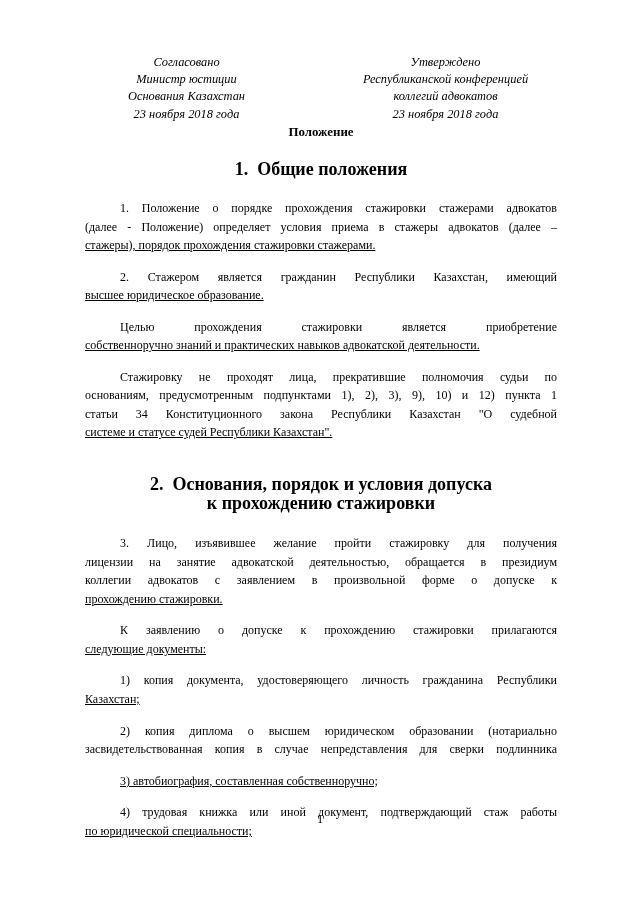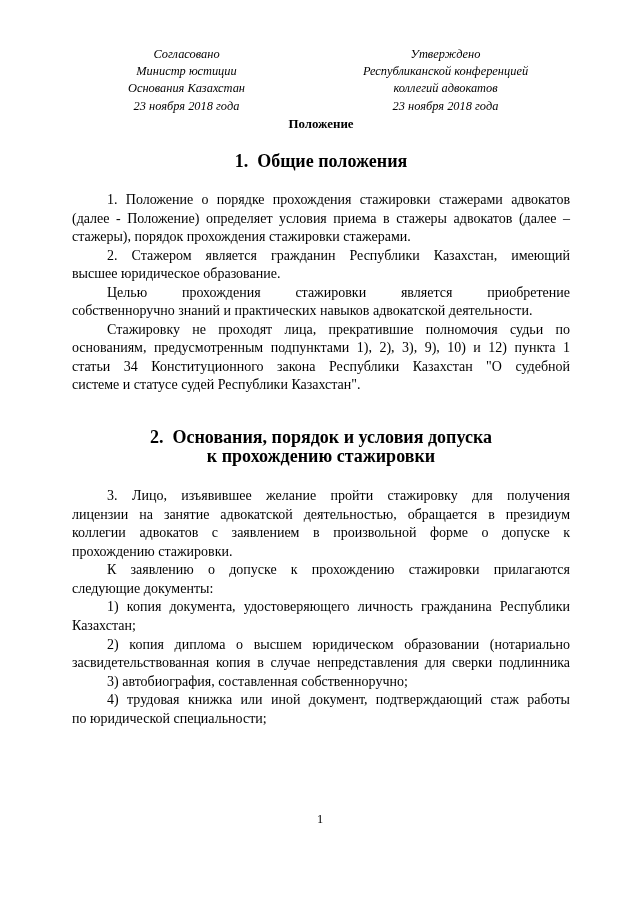--- a/index.html
+++ b/index.html
@@ -22,21 +22,21 @@
     width: 640px;
     height: 905px;
     box-sizing: border-box;
     padding: 0;
     background: #ffffff;
   }
 
   .content {
     position: absolute;
     left: 72px;
-    top: 0;
+    top: 8px;
     width: 498px;
   }
 
   
   .approval-block {
     display: flex;
     flex-direction: row;
     justify-content: space-between;
     padding-top: 46px;
   }
@@ -71,42 +71,43 @@
   .section-heading.s1 { margin-top: 19px; }
   .section-heading.s2 { margin-top: 33px; }
 
   .section-heading .num-gap { display: inline-block; width: 9px; }
 
   
   .body-block { margin-top: 20px; }
   .body-block.after-s2 { margin-top: 22px; }
 
   p.para {
-    margin: 0;
-    font-size: 14px;
+    margin: 13px;
+    font-size: 12px;
     line-height: 18.55px;
     text-align: justify;
     text-justify: inter-word;
     text-indent: 35px;
     hyphens: none;
   }
 
   
   p.para > span.j-line {
     display: block;
     text-align: justify;
     text-align-last: justify;
     text-indent: 0;
   }
   p.para > span.j-line.first { text-indent: 35px; }
   p.para > span.l-line {
     display: block;
     text-align: left;
     text-align-last: left;
     text-indent: 0;
+    text-decoration: underline;
   }
 
   
   .page-number {
     position: absolute;
     left: 0;
     right: 0;
     top: 812px;
     text-align: center;
     font-size: 12.4px;

